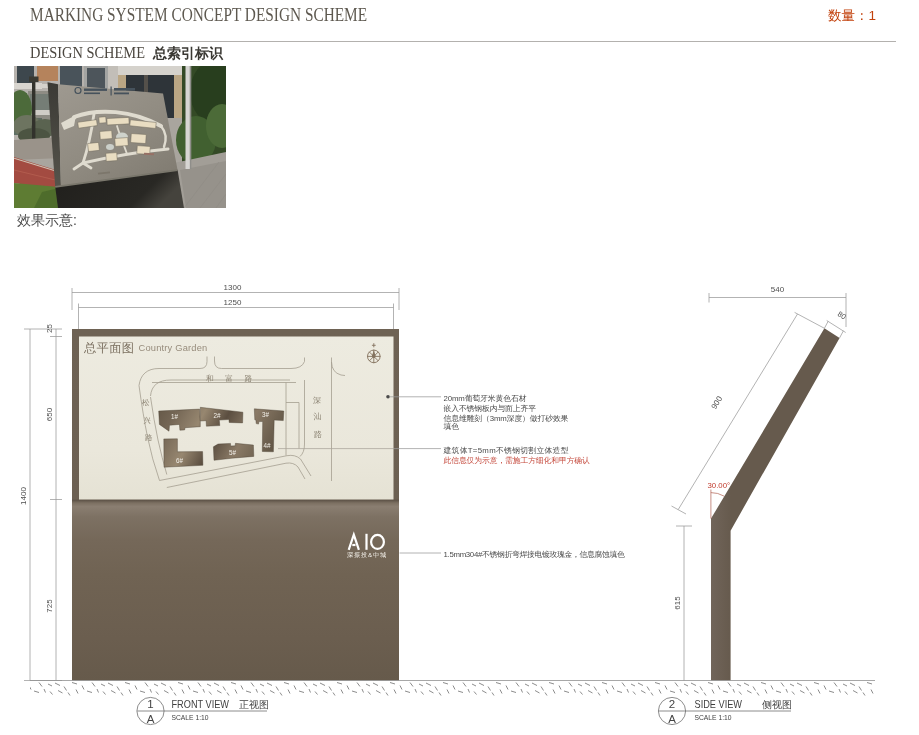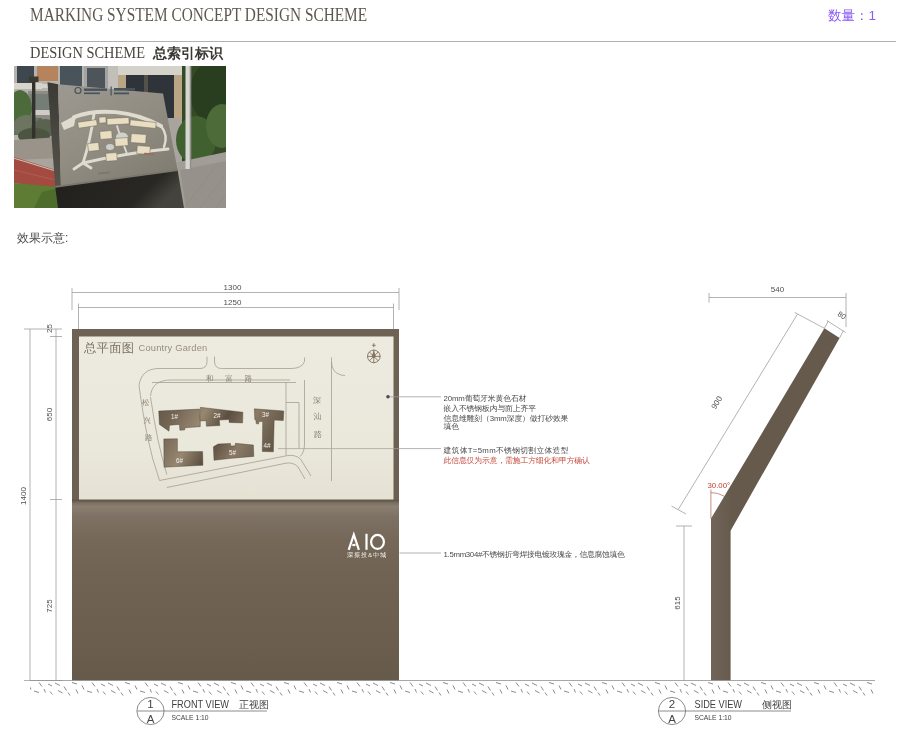--- a/index.html
+++ b/index.html
@@ -7,28 +7,28 @@
 .abs{position:absolute;}
 </style>
 </head>
 <body>
 <div id="page">
 
 <div class="abs" style="left:30px;top:4px;font-family:'Liberation Serif',serif;font-size:19px;color:#5d584f;transform:scaleX(0.807);transform-origin:0 0;white-space:nowrap;">MARKING SYSTEM CONCEPT DESIGN SCHEME</div>
 
 <div class="abs" style="left:30px;top:24.5px;font-family:'Liberation Serif',serif;font-size:13px;color:#6b655c;margin-top:44px;">标识系统概念设计方案</div>
 
-<div class="abs" style="left:828px;top:7px;font-size:13.5px;color:#8b5cf6;">数量：1</div>
+<div class="abs" style="left:828px;top:7px;font-size:13.5px;color:#c2410c;">数量：1</div>
 
 <div class="abs" style="left:30px;top:41px;width:883px;height:1px;background:#b3b1ae;"></div>
 
 <div class="abs" style="left:30px;top:43px;font-family:'Liberation Serif',serif;font-size:17px;color:#4b463f;transform:scaleX(0.848);transform-origin:0 0;white-space:nowrap;">DESIGN SCHEME</div>
 <div class="abs" style="left:153px;top:44.5px;font-size:14px;font-weight:bold;color:#3a3833;">总索引标识</div>
 
-<div class="abs" style="left:17px;top:212px;font-size:12px;color:#4c4c4c;margin-top:18px;">效果示意:</div>
+<div class="abs" style="left:17px;top:212px;font-size:14px;color:#4c4c4c;">效果示意:</div>
 
 <svg class="abs" style="left:14px;top:66px;filter:blur(0.5px);" width="212" height="142" viewBox="0 0 212 142">
   <defs>
     <linearGradient id="pface" x1="0" y1="0" x2="0.7" y2="1">
       <stop offset="0" stop-color="#9e9990"></stop>
           <stop offset="0.55" stop-color="#918c82"></stop>
           <stop offset="1" stop-color="#827d73"></stop>
     </linearGradient>
     <linearGradient id="pedge" x1="0" y1="0" x2="0" y2="1">
       <stop offset="0" stop-color="#3b3a35"></stop>

